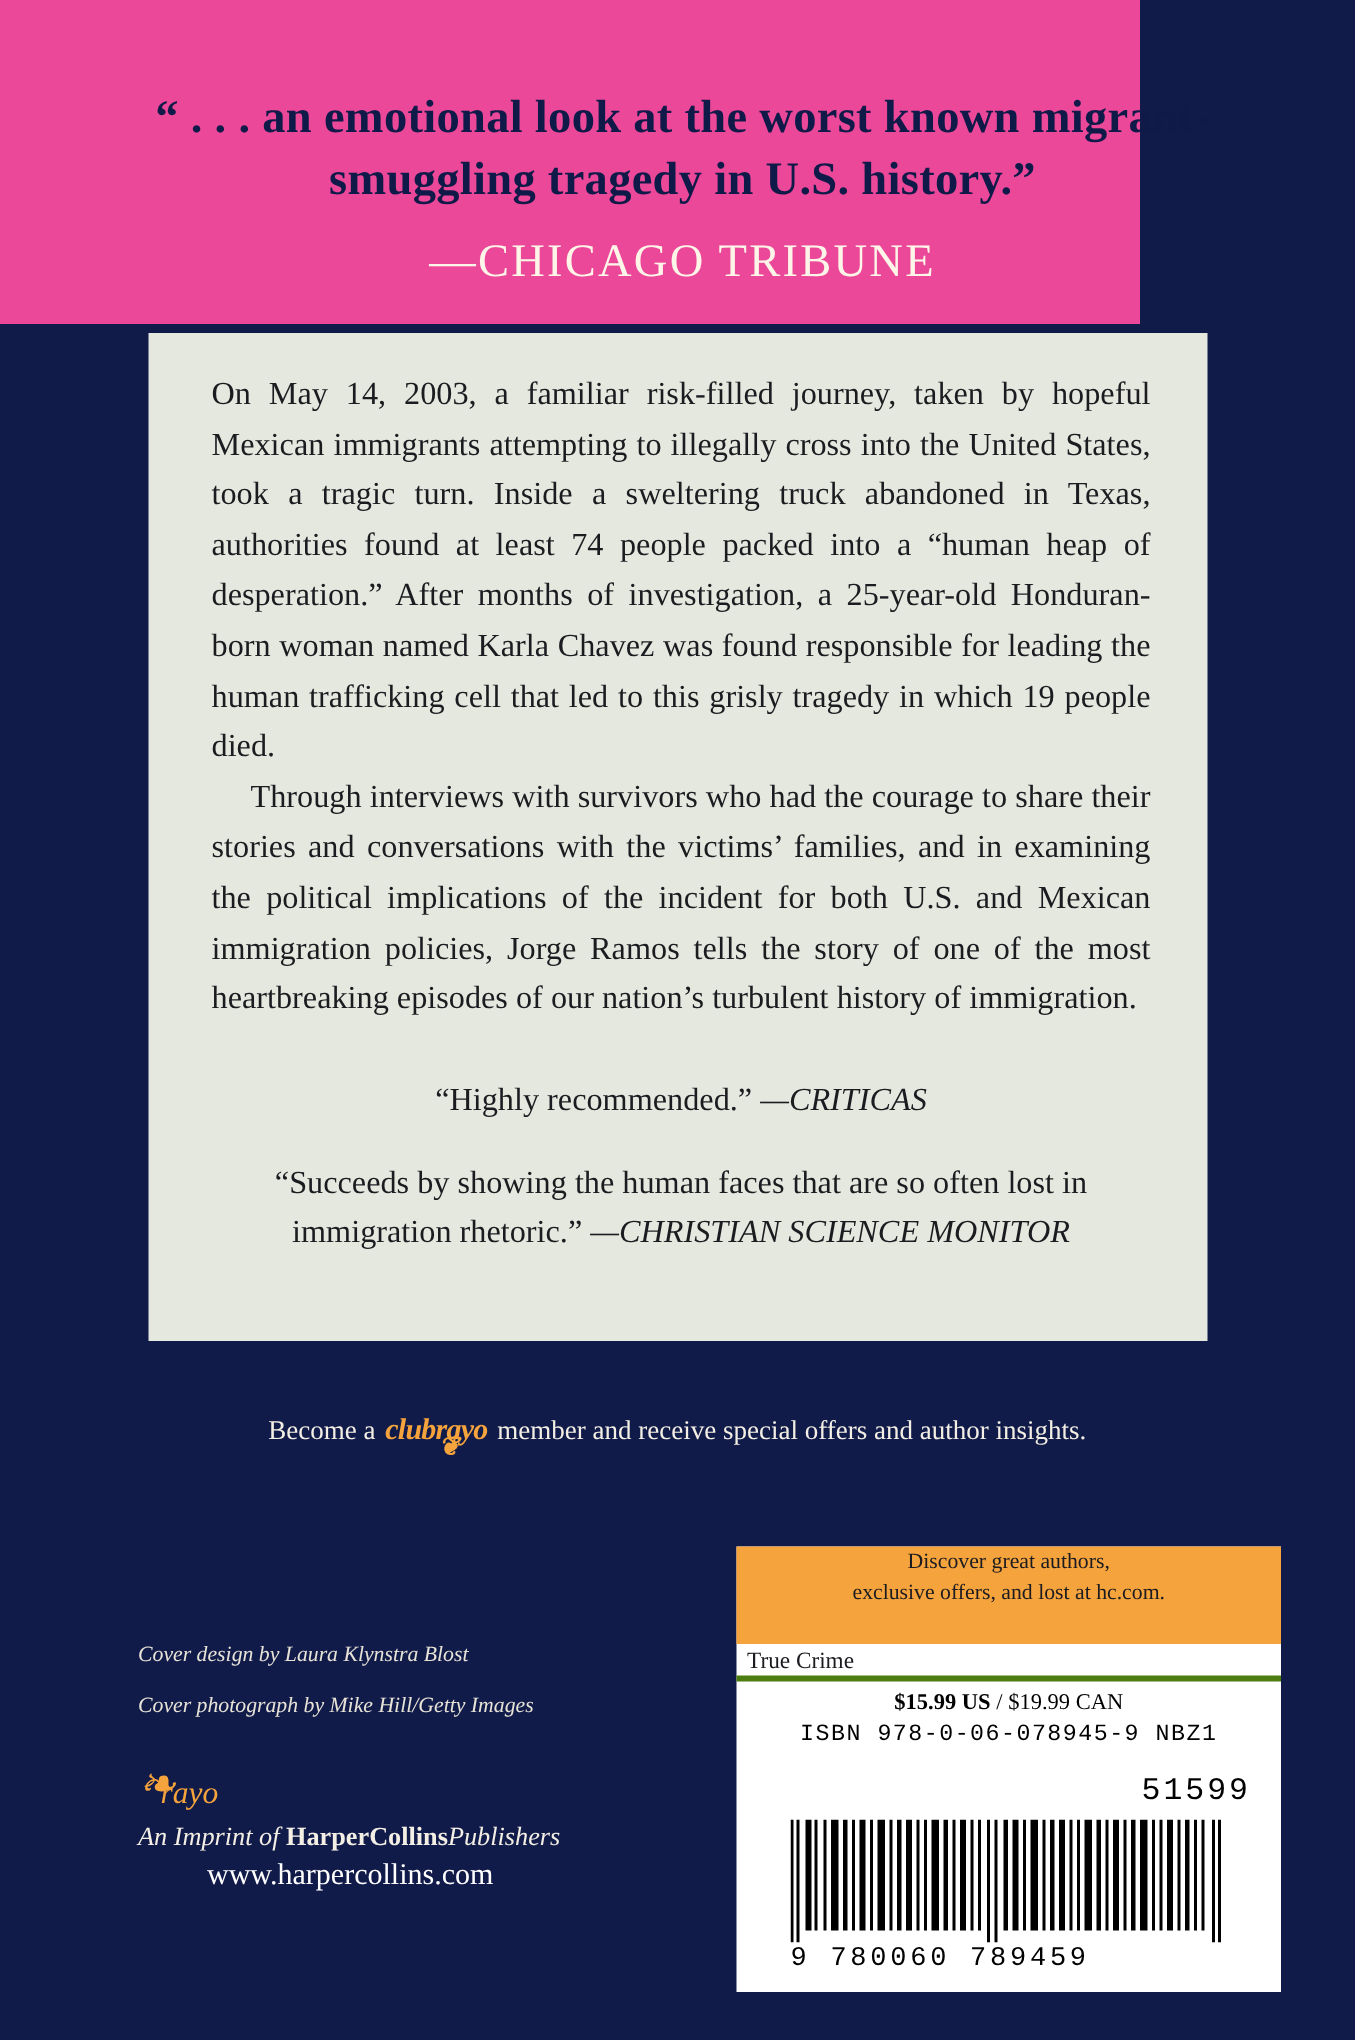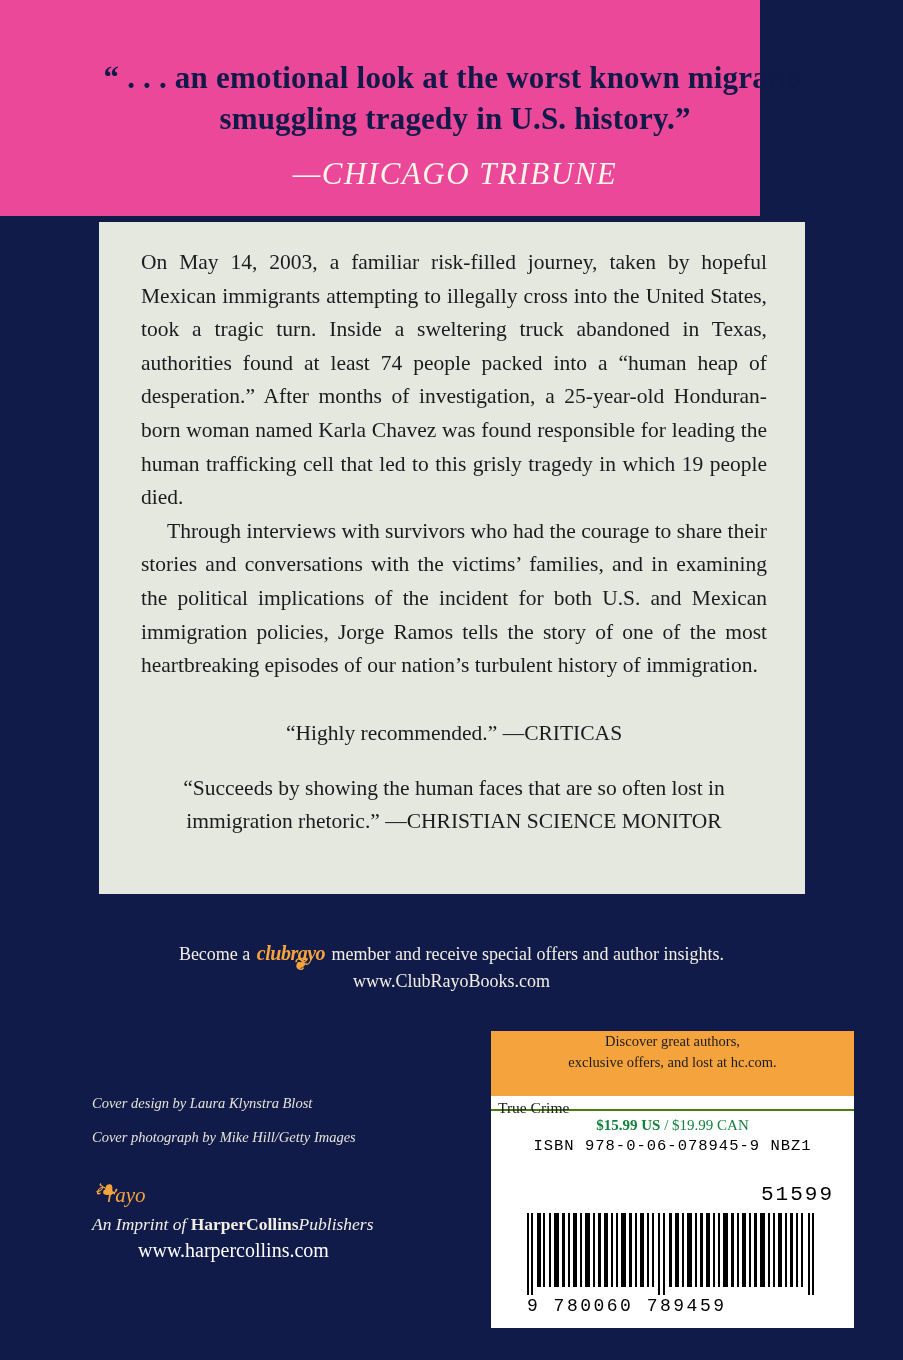--- a/index.html
+++ b/index.html
@@ -39,21 +39,20 @@
     letter-spacing: 0.2px;
   }
   .blurb-source {
     position: absolute;
     left: 60px;
     top: 156px;
     width: 790px;
     text-align: center;
     color: #fdf6e8;
     font-family: "Liberation Serif", serif;
-    font-style: italic;
     font-size: 31px;
     letter-spacing: 1.5px;
   }
 
   
   .panel {
     position: absolute;
     left: 99px;
     top: 222px;
     width: 706px;
@@ -80,20 +79,21 @@
     text-align: center;
     text-indent: 0;
   }
   .panel .center-quote2 {
     margin-top: 22px;
     text-align: center;
     text-indent: 0;
     line-height: 33px;
   }
   .src-italic {
+    font-style: italic;
     text-align: center;
   }
 
   
   .club-line {
     position: absolute;
     left: 0;
     top: 940px;
     width: 903px;
     text-align: center;
@@ -203,34 +203,34 @@
     background: #f5a33c;
     height: 65px;
     text-align: center;
     color: #1b1b20;
     font-family: "Liberation Serif", serif;
     font-size: 14.5px;
     line-height: 21px;
     box-sizing: border-box;
   }
   .bc-cat {
-    height: 15px;
-    border-bottom: 2px solid #4d7c0f;
+    height: 25px;
+    border-bottom: 4px solid #4d7c0f;
     font-family: "Liberation Serif", serif;
     font-size: 15.5px;
     color: #1b1b20;
     padding-left: 7px;
     box-sizing: border-box;
     line-height: 23px;
   }
   .bc-price {
     text-align: center;
     font-family: "Liberation Serif", serif;
     font-size: 15px;
-    color: #15803d;
+    color: #000000;
     margin-top: 6px;
   }
   .bc-price b { font-weight: bold; }
   .bc-isbn {
     font-family: "Liberation Mono", monospace;
     font-size: 15.5px;
     letter-spacing: 1px;
     color: #000;
     text-align: center;
     margin-top: 3px;
@@ -273,21 +273,20 @@
 
 <div class="panel">
   <p>On May 14, 2003, a familiar risk-filled journey, taken by hopeful Mexican immigrants attempting to illegally cross into the United States, took a tragic turn. Inside a sweltering truck abandoned in Texas, authorities found at least 74 people packed into a “human heap of desperation.” After months of investigation, a 25-year-old Honduran-born woman named Karla Chavez was found responsible for leading the human trafficking cell that led to this grisly tragedy in which 19 people died.</p>
   <p class="indent">Through interviews with survivors who had the courage to share their stories and conversations with the victims’ families, and in examining the political implications of the incident for both U.S. and Mexican immigration policies, Jorge Ramos tells the story of one of the most heartbreaking episodes of our nation’s turbulent history of immigration.</p>
   <p class="center-quote"><span>“Highly recommended.” </span><span class="src-italic">—CRITICAS</span></p>
   <p class="center-quote2"><span>“Succeeds by showing the human faces that are so often lost in immigration rhetoric.” </span><span class="src-italic">—CHRISTIAN SCIENCE MONITOR</span></p>
 </div>
 
 <div class="club-line">
   <span>Become a </span><span class="club-logo"><span>club</span><span>rayo</span><span class="rayo-swirl">❦</span></span><span> member and receive special offers and author insights.</span>
-  <span class="club-url">www.ClubRayoBooks.com</span>
 </div>
 
 <div class="credits">
   <div>Cover design by Laura Klynstra Blost</div>
   <div>Cover photograph by Mike Hill/Getty Images</div>
 </div>
 
 <div class="imprint">
   <span class="rayo-mark">
     <span class="swirl">❧</span>

